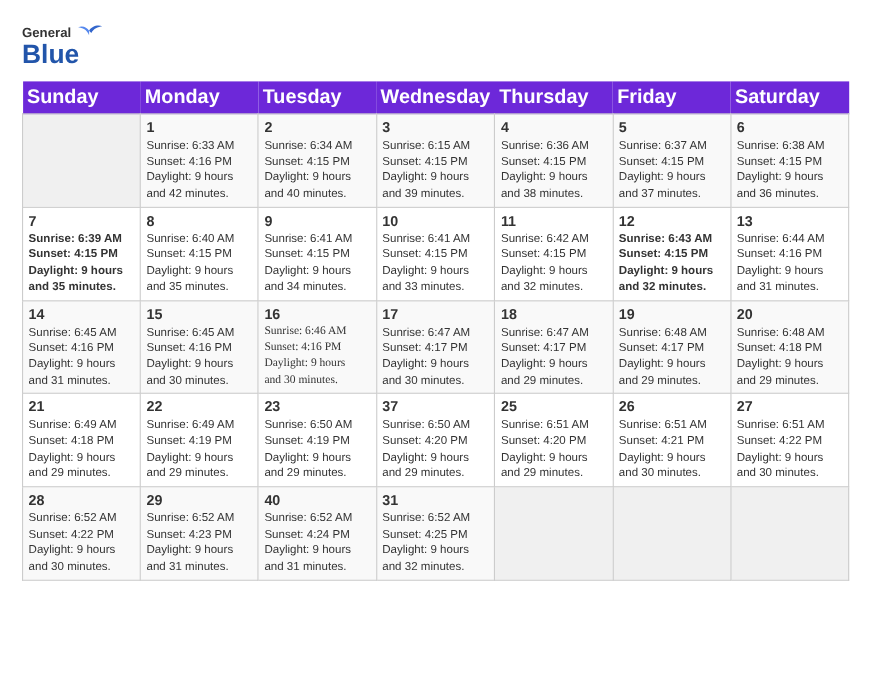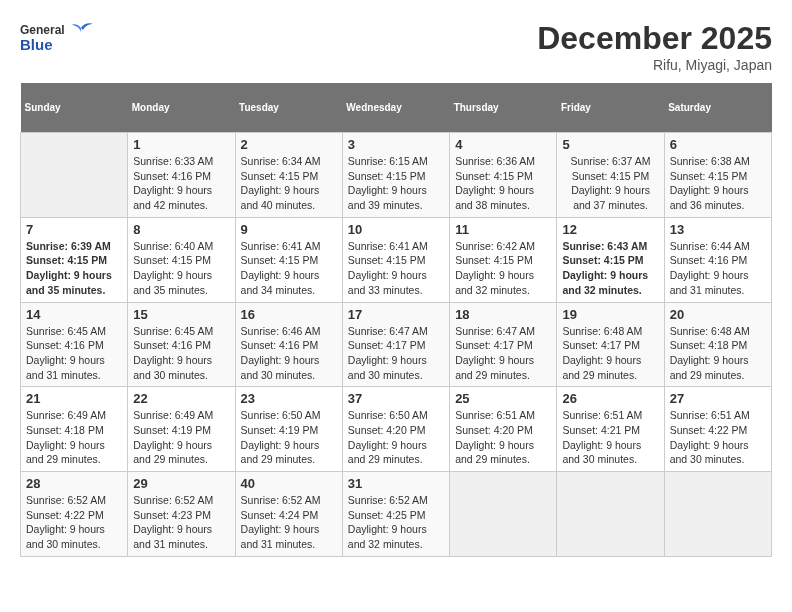--- a/index.html
+++ b/index.html
@@ -36,25 +36,25 @@
     .location {
       font-size: 14px;
       color: #555;
     }
     table {
       width: 100%;
       border-collapse: collapse;
       font-size: 11px;
     }
     thead tr th {
-      background-color: #737373;
+      background-color: #6d28d9;
       color: #fff;
-      padding: 19px 4px;
+      padding: 4px 4px;
       text-align: left;
-      font-size: 10px;
+      font-size: 18px;
       font-weight: bold;
     }
     tbody tr td {
       border: 1px solid #ccc;
       vertical-align: top;
       padding: 4px 5px;
       height: 80px;
       width: 107px;
     }
     tbody tr:nth-child(odd) td {
@@ -84,25 +84,21 @@
 
 <div class="header">
   <div class="logo">
     <div class="logo-line">
       <span style="font-size:12px;font-weight:bold;color:#333;">General</span>
       <svg width="28" height="20" viewBox="0 0 28 20" style="margin-left:2px;">
         <path d="M14 8 C16 4, 22 2, 26 4 C22 4, 18 6, 16 10 Z" fill="#3366cc"></path>
         <path d="M14 8 C12 5, 8 3, 4 5 C8 5, 12 7, 14 12 Z" fill="#5588ee"></path>
       </svg>
     </div>
-    <span style="font-size:15px;font-weight:bold;color:#2255aa;margin-top:-4px;text-align:right;">Blue</span>
-  </div>
-  <div class="title-section">
-    <div class="month-title">December 2025</div>
-    <div class="location">Rifu, Miyagi, Japan</div>
+    <span style="font-size:24px;font-weight:bold;color:#2255aa;margin-top:-4px;text-align:right;">Blue</span>
   </div>
 </div>
 
 <table>
   <thead>
     <tr>
     <th>Sunday</th>
         <th>Monday</th>
         <th>Tuesday</th>
         <th>Wednesday</th>
@@ -137,21 +133,21 @@
         </td>
         <td>
           <span class="day-number">4</span>
           <div class="day-info" style="white-space: pre-line;">Sunrise: 6:36 AM
 Sunset: 4:15 PM
 Daylight: 9 hours
 and 38 minutes.</div>
         </td>
         <td>
           <span class="day-number">5</span>
-          <div class="day-info" style="white-space: pre-line; text-align: center;">Sunrise: 6:37 AM
+          <div class="day-info" style="white-space: pre-line;">Sunrise: 6:37 AM
 Sunset: 4:15 PM
 Daylight: 9 hours
 and 37 minutes.</div>
         </td>
         <td>
           <span class="day-number">6</span>
           <div class="day-info" style="white-space: pre-line;">Sunrise: 6:38 AM
 Sunset: 4:15 PM
 Daylight: 9 hours
 and 36 minutes.</div>
@@ -218,21 +214,21 @@
         </td>
         <td>
           <span class="day-number">15</span>
           <div class="day-info" style="white-space: pre-line;">Sunrise: 6:45 AM
 Sunset: 4:16 PM
 Daylight: 9 hours
 and 30 minutes.</div>
         </td>
         <td>
           <span class="day-number">16</span>
-          <div class="day-info" style="white-space: pre-line;">Sunrise: 6:46 AM
+          <div class="day-info" style="white-space: pre-line; font-family: Liberation Serif, serif;">Sunrise: 6:46 AM
 Sunset: 4:16 PM
 Daylight: 9 hours
 and 30 minutes.</div>
         </td>
         <td>
           <span class="day-number">17</span>
           <div class="day-info" style="white-space: pre-line;">Sunrise: 6:47 AM
 Sunset: 4:17 PM
 Daylight: 9 hours
 and 30 minutes.</div>

